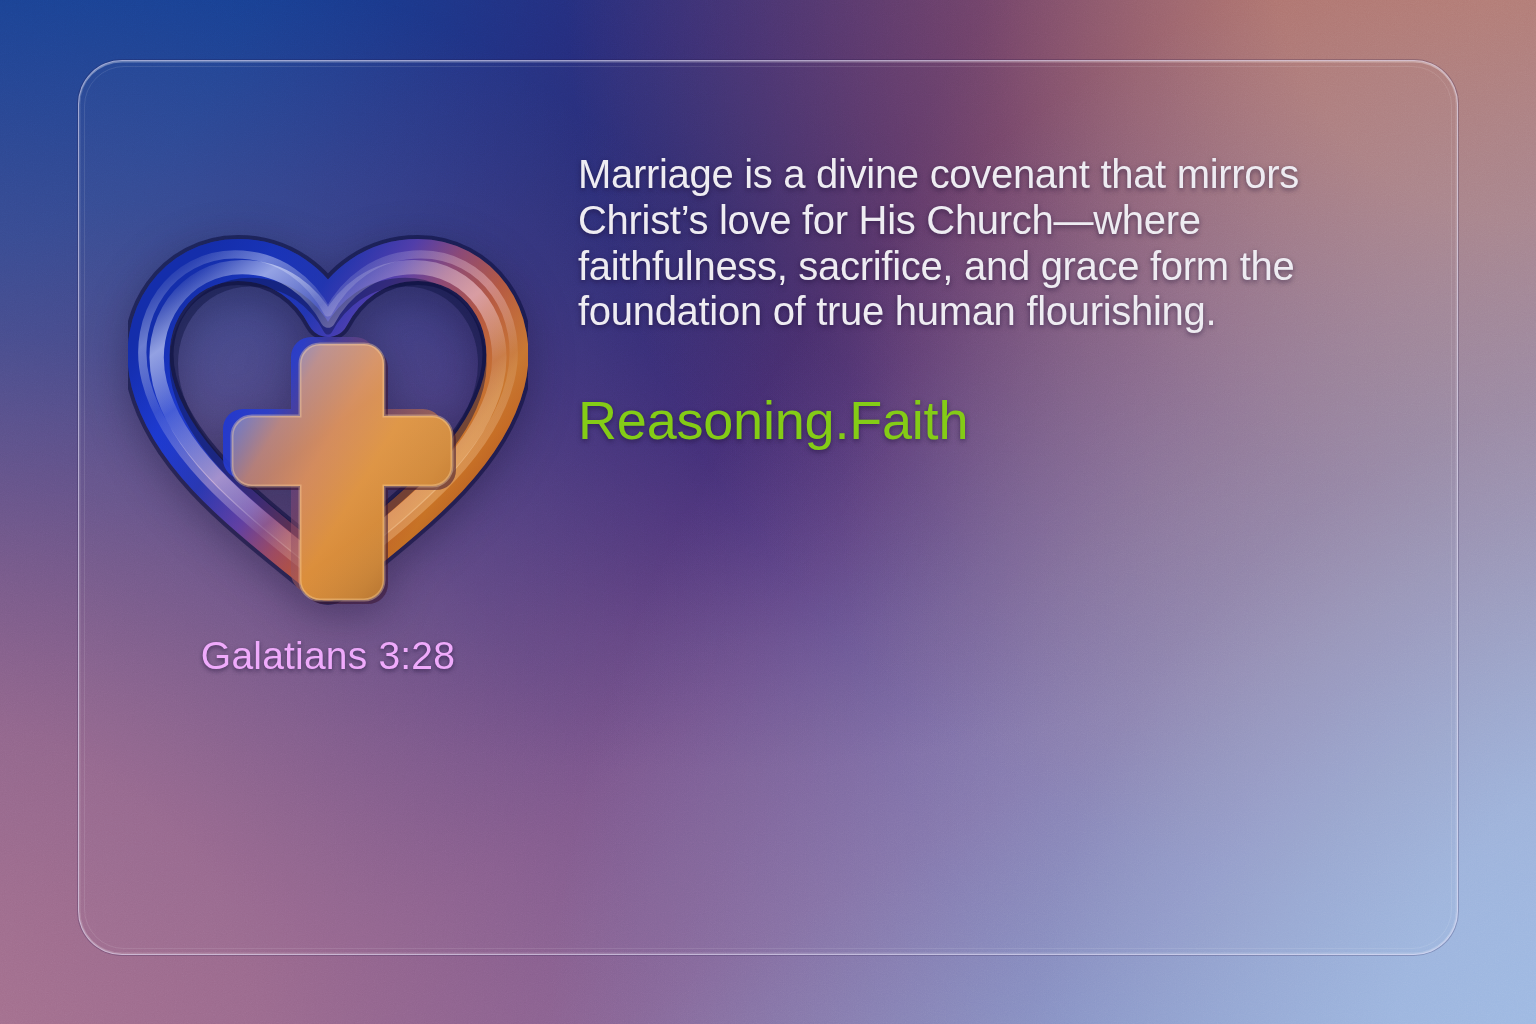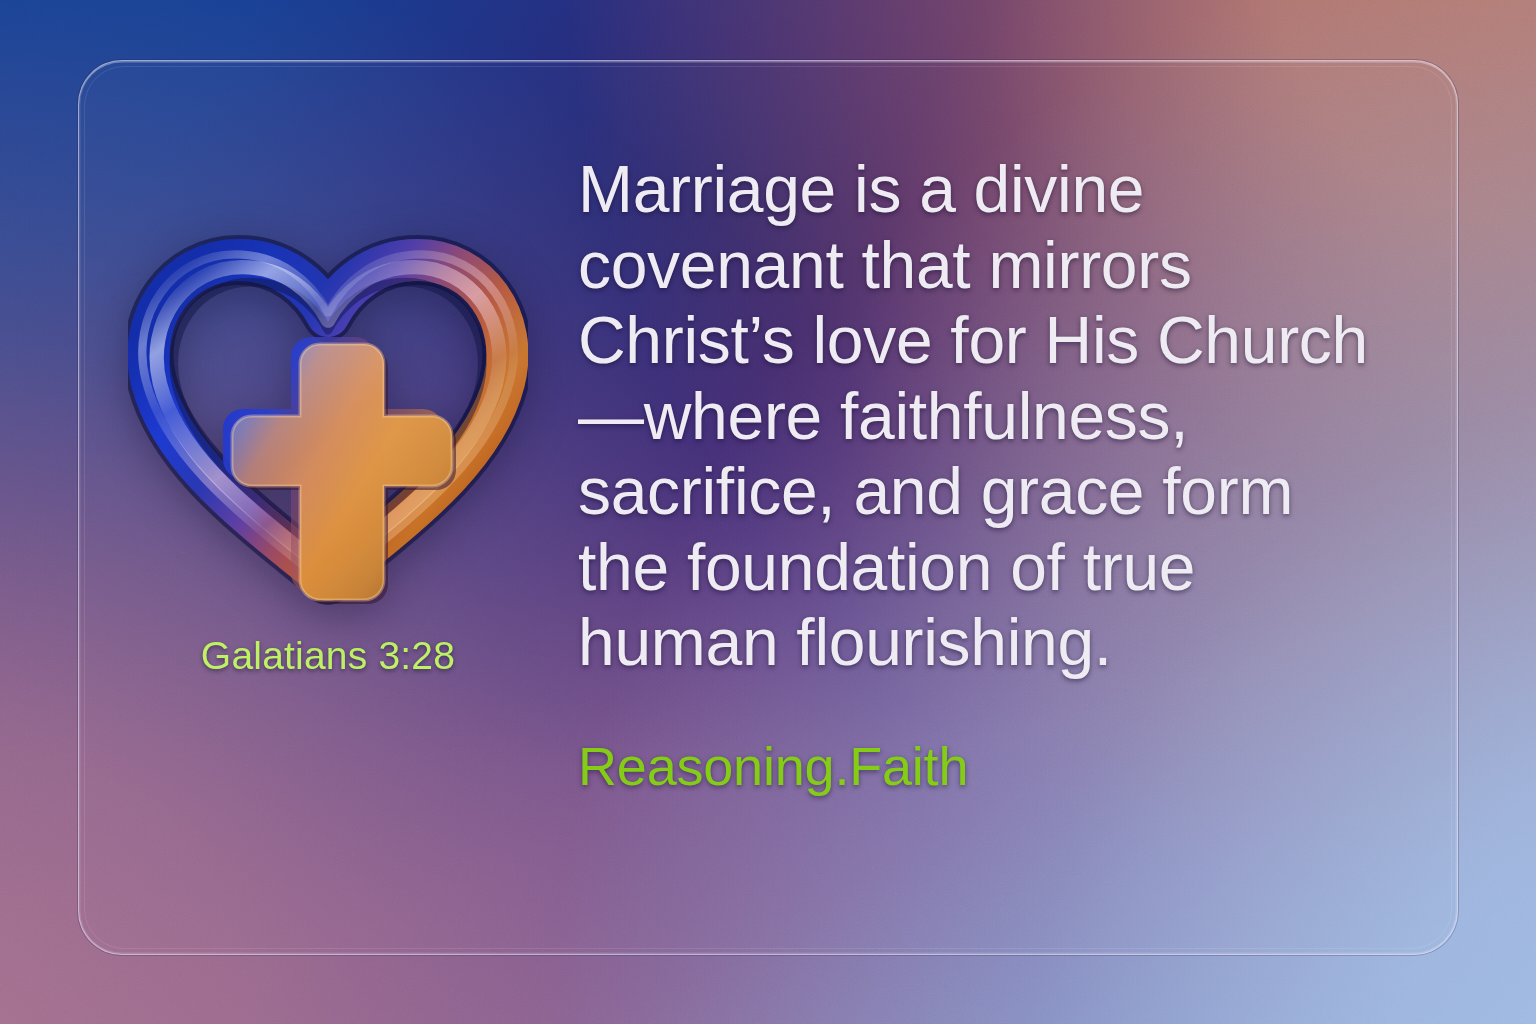--- a/index.html
+++ b/index.html
@@ -102,34 +102,34 @@
     width: 400px;
     height: 380px;
     display: block;
     filter: drop-shadow(0 10px 22px rgba(14,8,40,0.38));
   }
 
   #verse-ref {
     margin-top: 26px;
     font-size: 39px;
     letter-spacing: 0.2px;
-    color: #bef264;
+    color: #f0abfc;
     text-shadow: 0 2px 4px rgba(24,12,50,0.55);
     white-space: nowrap;
   }
 
   
   #text-col {
     flex: 1 1 auto;
     padding-top: 92px;
     padding-right: 40px;
   }
 
   #quote {
-    font-size: 66px;
+    font-size: 40px;
     line-height: 1.145;
     color: #eeecf2;
     text-shadow: 0 2px 5px rgba(22,10,46,0.52);
     letter-spacing: -0.3px;
     max-width: 820px;
   }
 
   #brand {
     margin-top: 56px;
     font-size: 54px;

